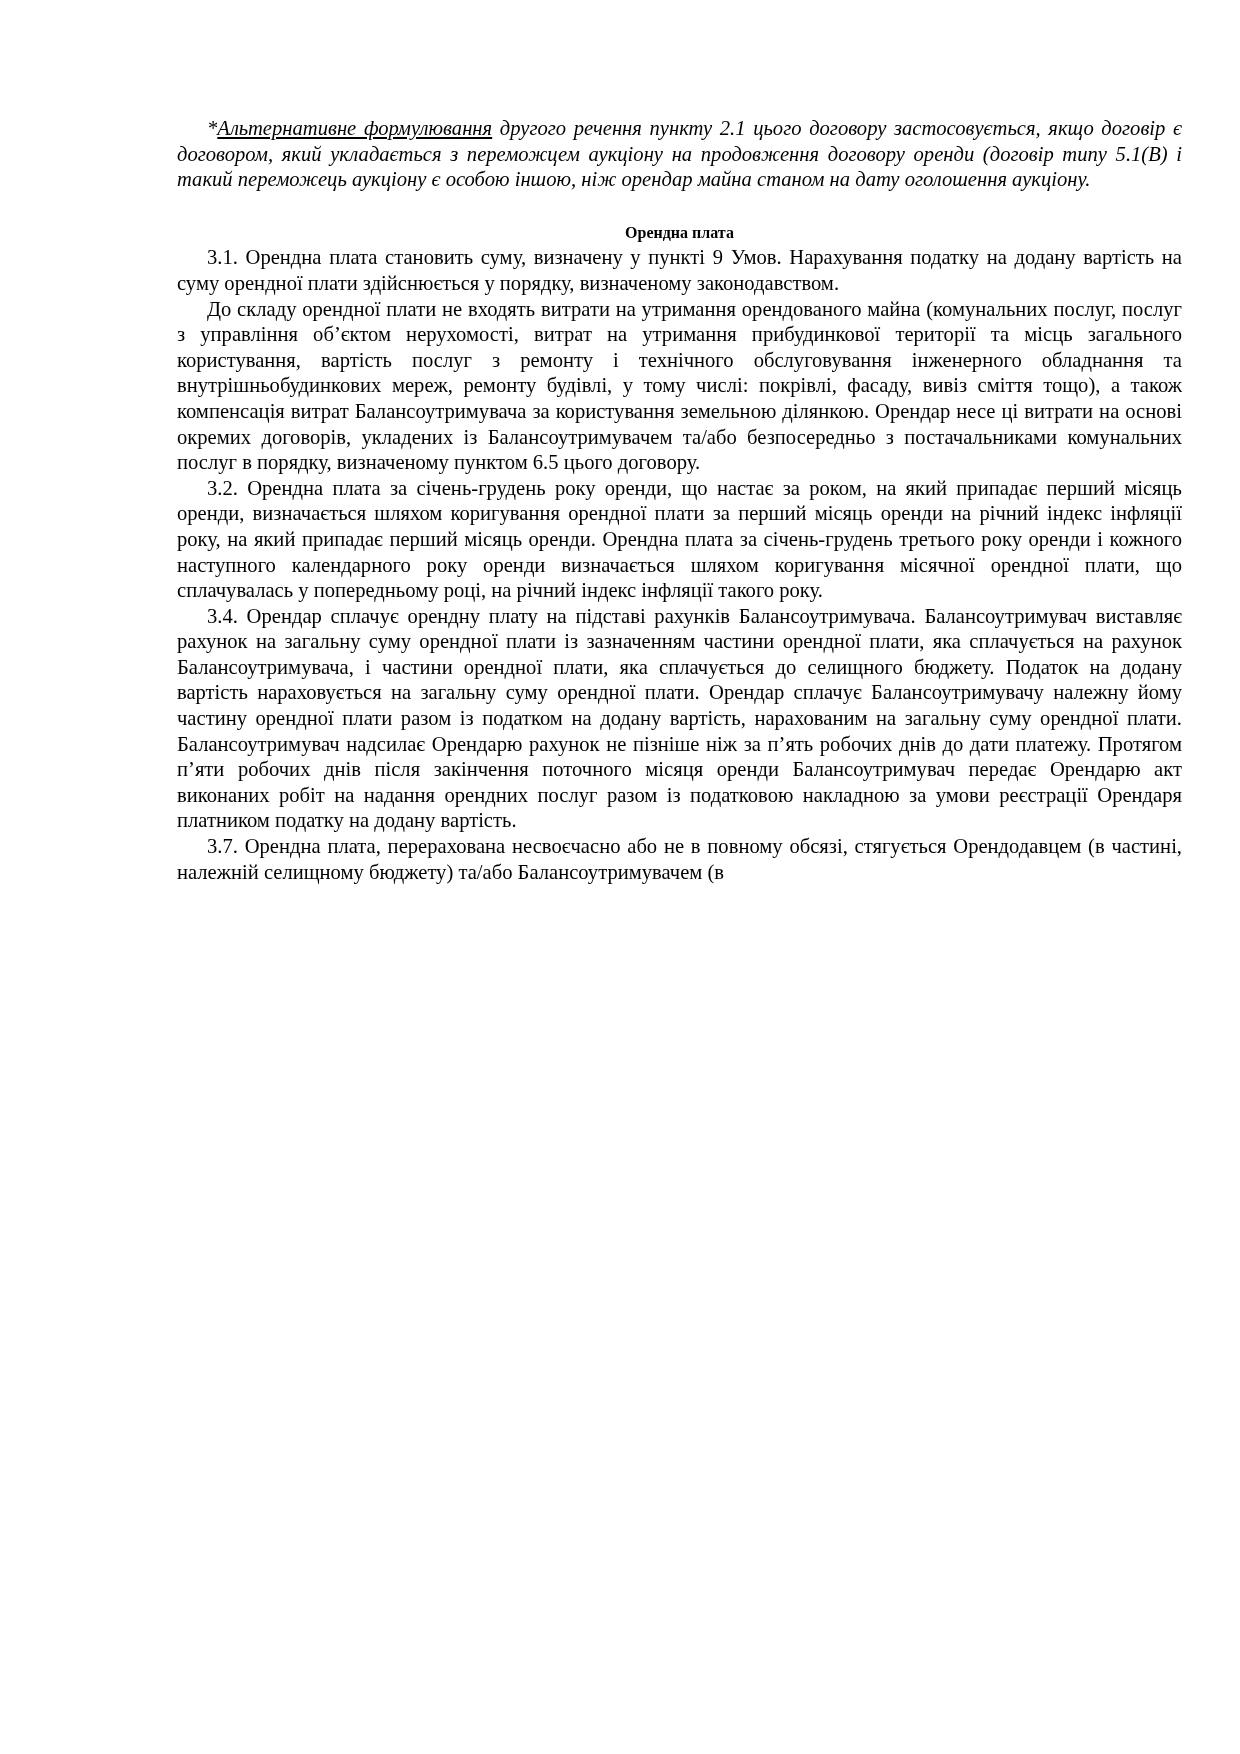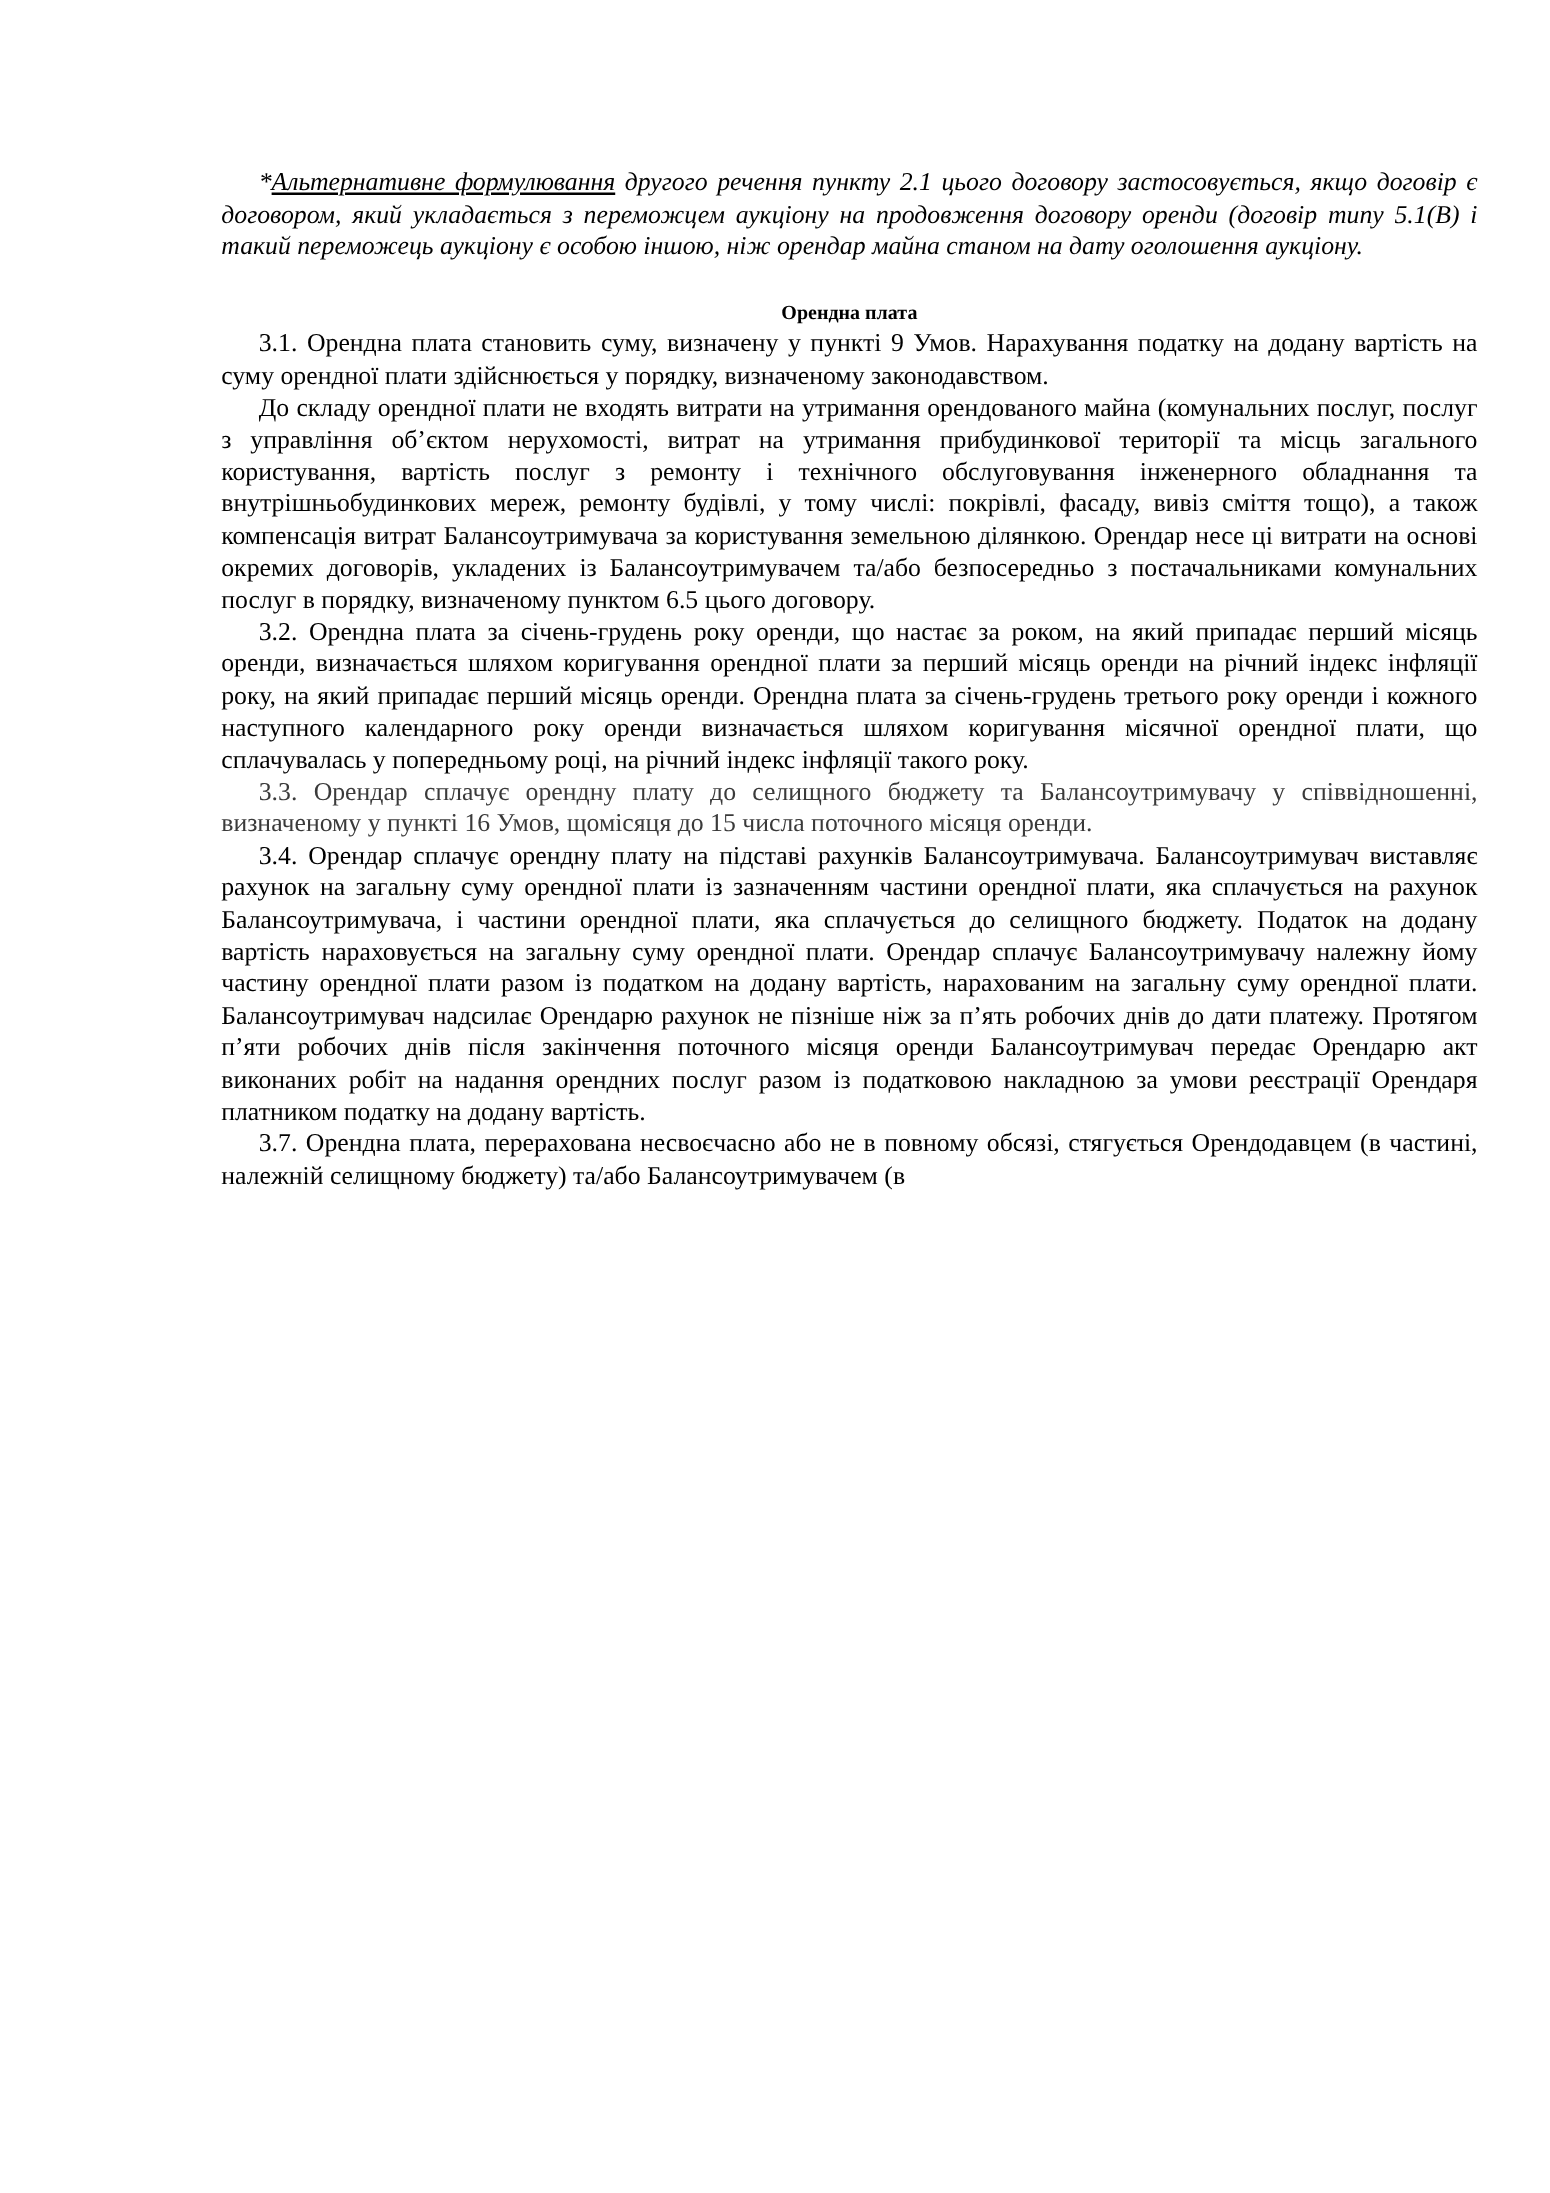--- a/index.html
+++ b/index.html
@@ -18,21 +18,21 @@
       width: 1005px;
       font-size: 20.6px;
       line-height: 25.6px;
     }
     p {
       margin: 0;
       text-align: justify;
       text-indent: 30px;
     }
     p.indent2 { text-indent: 58px; }
-    p.italic { font-style: italic; margin-top: 18px; }
+    p.italic { font-style: italic; }
     p.gray { color: #3a3a3a; }
     .underline { text-decoration: underline; }
     h2 {
       margin: 0;
       padding-top: 27px;
       font-size: 16px;
       line-height: 25.6px;
       font-weight: bold;
       text-align: center;
     }
@@ -41,16 +41,15 @@
 <body>
 
 <div class="page">
   <p class="italic"><span>*</span><span class="underline">Альтернативне формулювання</span><span> другого речення пункту 2.1 цього договору застосовується, якщо договір є договором, який укладається з переможцем аукціону на продовження договору оренди (договір типу 5.1(В) і такий переможець аукціону є особою іншою, ніж орендар майна станом на дату оголошення аукціону.</span></p>
 
   <h2>Орендна плата</h2>
 
   <p>3.1. Орендна плата становить суму, визначену у пункті 9 Умов. Нарахування податку на додану вартість на суму орендної плати здійснюється у порядку, визначеному законодавством.</p>
   <p>До складу орендної плати не входять витрати на утримання орендованого майна (комунальних послуг, послуг з управління об’єктом нерухомості, витрат на утримання прибудинкової території та місць загального користування, вартість послуг з ремонту і технічного обслуговування інженерного обладнання та внутрішньобудинкових мереж, ремонту будівлі, у тому числі: покрівлі, фасаду, вивіз сміття тощо), а також компенсація витрат Балансоутримувача за користування земельною ділянкою. Орендар несе ці витрати на основі окремих договорів, укладених із Балансоутримувачем та/або безпосередньо з постачальниками комунальних послуг в порядку, визначеному пунктом 6.5 цього договору.</p>
   <p>3.2. Орендна плата за січень-грудень року оренди, що настає за роком, на який припадає перший місяць оренди, визначається шляхом коригування орендної плати за перший місяць оренди на річний індекс інфляції року, на який припадає перший місяць оренди. Орендна плата за січень-грудень третього року оренди і кожного наступного календарного року оренди визначається шляхом коригування місячної орендної плати, що сплачувалась у попередньому році, на річний індекс інфляції такого року.</p>
-  <p class="gray">3.3. Орендар сплачує орендну плату до  селищного бюджету та Балансоутримувачу у співвідношенні, визначеному у пункті 16 Умов, щомісяця до 15 числа поточного місяця оренди.</p>
   <p>3.4. Орендар сплачує орендну плату на підставі рахунків Балансоутримувача. Балансоутримувач виставляє рахунок на загальну суму орендної плати із зазначенням частини орендної плати, яка сплачується на рахунок Балансоутримувача, і частини орендної плати, яка сплачується до селищного бюджету. Податок на додану вартість нараховується на загальну суму орендної плати. Орендар сплачує Балансоутримувачу належну йому частину орендної плати разом із податком на додану вартість, нарахованим на загальну суму орендної плати. Балансоутримувач надсилає Орендарю рахунок не пізніше ніж за п’ять робочих днів до дати платежу. Протягом п’яти робочих днів після закінчення поточного місяця оренди Балансоутримувач передає Орендарю акт виконаних робіт на надання орендних послуг разом із податковою накладною за умови реєстрації Орендаря платником податку на додану вартість.</p>
   <p>3.7. Орендна плата, перерахована несвоєчасно або не в повному обсязі, стягується Орендодавцем (в частині, належній селищному бюджету) та/або Балансоутримувачем (в</p>
 </div>
 
 </body></html>

